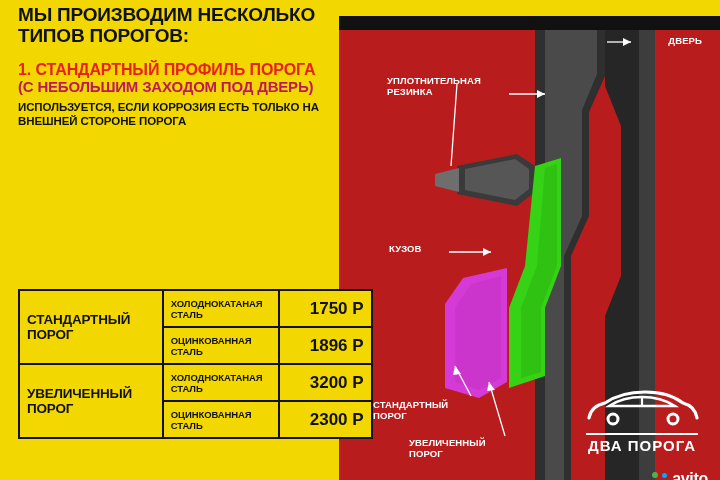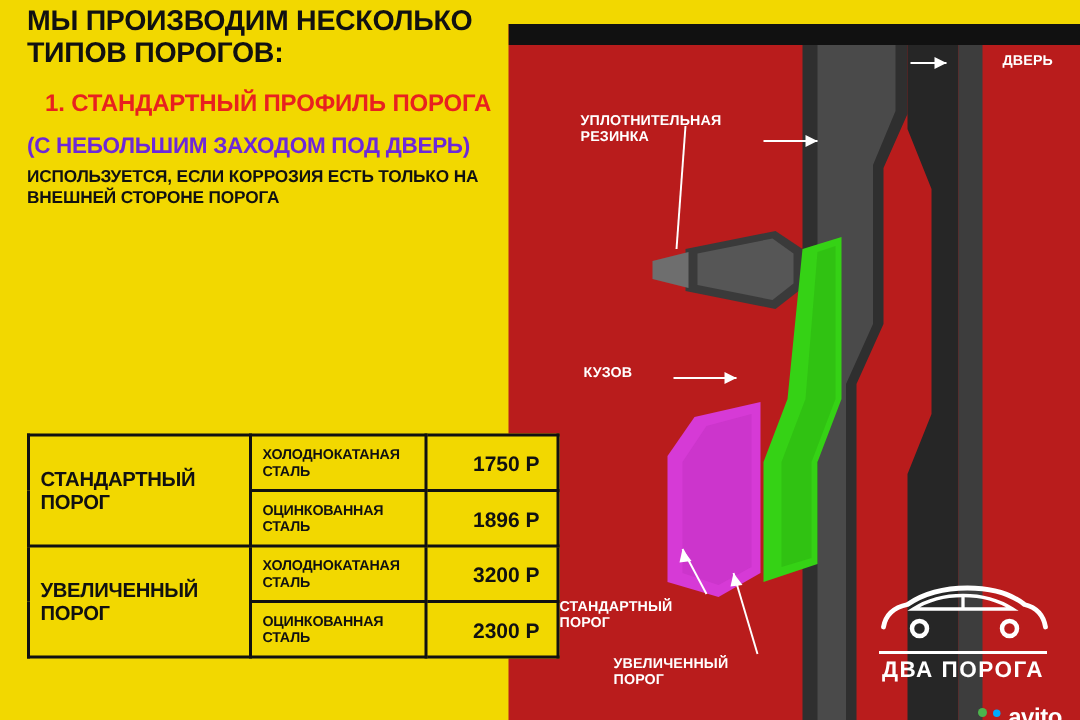--- a/index.html
+++ b/index.html
@@ -34,24 +34,24 @@
   .h1{
     font-size:19px;font-weight:bold;color:#111;line-height:1.12;
     letter-spacing:-0.2px;
     text-transform:uppercase;
     margin:0 0 14px 0;
   }
   .item{margin-bottom:10px;}
   .item-title{
     font-size:16px;font-weight:bold;color:#e8211f;
     text-transform:uppercase;line-height:1.12;letter-spacing:-0.1px;
-    margin:12px;
+    margin:0;
   }
   .item-sub{
-    font-size:15px;font-weight:bold;color:#6d28d9;
+    font-size:15px;font-weight:bold;color:#be185d;
     text-transform:uppercase;line-height:1.12;letter-spacing:-0.2px;
     margin:1px 0 5px 0;
   }
   .item-desc{
     font-size:11.5px;font-weight:bold;color:#111;
     text-transform:uppercase;line-height:1.2;letter-spacing:-0.1px;
     margin:0;
   }
   
   .table{
@@ -74,21 +74,21 @@
     letter-spacing:-0.2px;
     text-align:left;
   }
   td.mat{
     width:116px;height:35px;
     font-size:9.5px;font-weight:bold;text-transform:uppercase;
     letter-spacing:-0.1px;
   }
   td.price{
     width:55px;
-    font-size:14px;font-weight:bold;
+    font-size:17px;font-weight:bold;
     text-align:left;
     white-space:nowrap;
     padding-left:30px;
   }
   
   .callout{
     position:absolute;
     color:#fff;
     font-size:9.5px;
     font-weight:bold;

